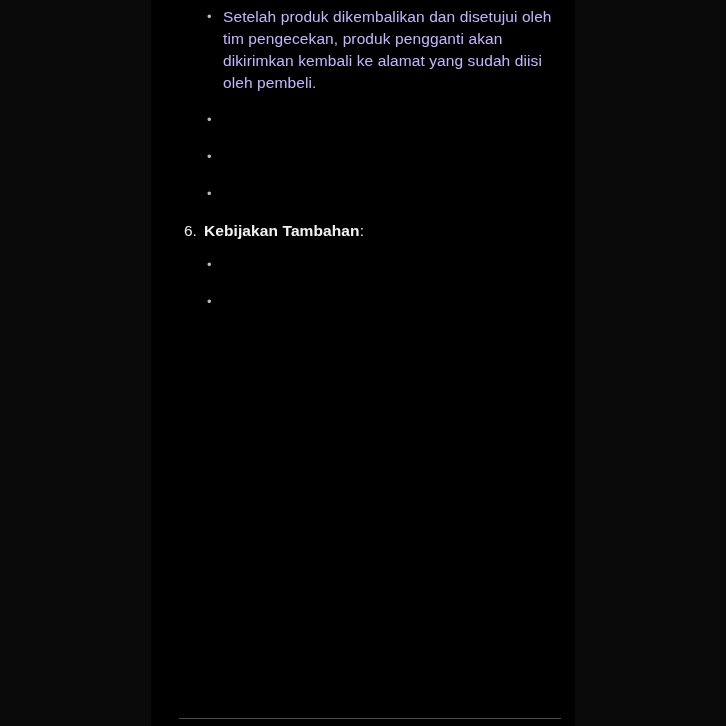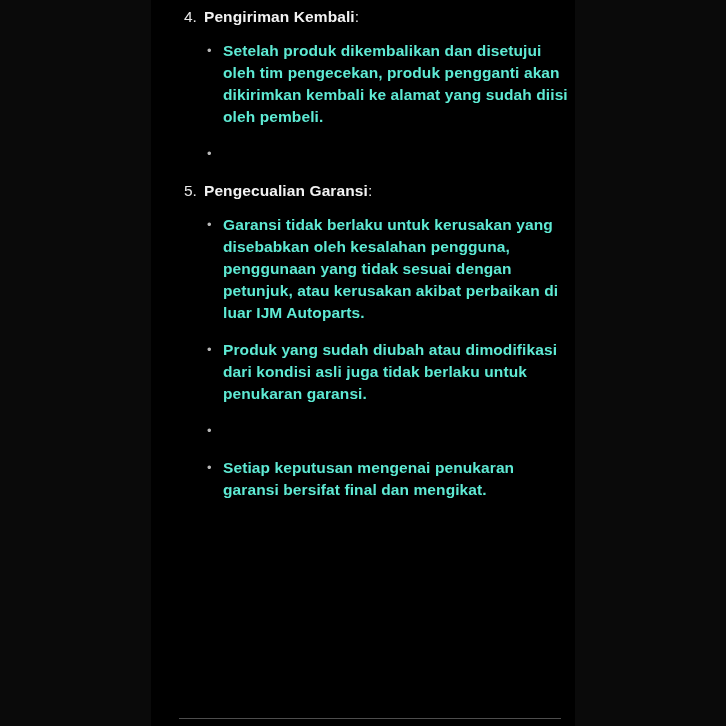--- a/index.html
+++ b/index.html
@@ -59,76 +59,69 @@
     width: 16px;
     color: #b9b9b9;
     font-size: 13px;
     line-height: 22px;
   }
   .bullet-text {
     flex: 0 1 auto;
     max-width: 352px;
     font-size: 15.5px;
     line-height: 22px;
-    color: #5eead4;
+    color: #c4b5fd;
     letter-spacing: 0.1px;
-    font-weight: bold;
   }
   .bottom-divider {
     position: absolute;
     left: 28px;
     bottom: 7px;
     width: 382px;
     height: 1px;
     background: #4d4d4d;
     border: none;
   }
 </style>
 </head>
 <body>
 
 <div class="content-column">
 
   <div class="section">
-    <div class="section-heading">
-      <span class="section-number">4.</span><span class="section-title">Pengiriman Kembali</span><span class="section-suffix">:</span>
-    </div>
     <ul class="bullet-list">
       <li class="bullet-item">
         <span class="bullet-icon">•</span>
         <span class="bullet-text">Setelah produk dikembalikan dan disetujui oleh tim pengecekan, produk pengganti akan dikirimkan kembali ke alamat yang sudah diisi oleh pembeli.</span>
       </li>
       <li class="bullet-item">
         <span class="bullet-icon">•</span>
       </li>
     </ul>
   </div>
 
   <div class="section">
-    <div class="section-heading">
-      <span class="section-number">5.</span><span class="section-title">Pengecualian Garansi</span><span class="section-suffix">:</span>
-    </div>
-    <ul class="bullet-list">
-      <li class="bullet-item">
-        <span class="bullet-icon">•</span>
-        <span class="bullet-text">Garansi tidak berlaku untuk kerusakan yang disebabkan oleh kesalahan pengguna, penggunaan yang tidak sesuai dengan petunjuk, atau kerusakan akibat perbaikan di luar IJM Autoparts.</span>
-      </li>
-      <li class="bullet-item">
-        <span class="bullet-icon">•</span>
-        <span class="bullet-text">Produk yang sudah diubah atau dimodifikasi dari kondisi asli juga tidak berlaku untuk penukaran garansi.</span>
-      </li>
-    </ul>
-  </div>
-
-  <div class="section">
     <ul class="bullet-list">
       <li class="bullet-item">
         <span class="bullet-icon">•</span>
       </li>
       <li class="bullet-item">
         <span class="bullet-icon">•</span>
-        <span class="bullet-text">Setiap keputusan mengenai penukaran garansi bersifat final dan mengikat.</span>
+      </li>
+    </ul>
+  </div>
+
+  <div class="section">
+    <div class="section-heading">
+      <span class="section-number">6.</span><span class="section-title">Kebijakan Tambahan</span><span class="section-suffix">:</span>
+    </div>
+    <ul class="bullet-list">
+      <li class="bullet-item">
+        <span class="bullet-icon">•</span>
+      </li>
+      <li class="bullet-item">
+        <span class="bullet-icon">•</span>
       </li>
     </ul>
   </div>
 
   <div class="bottom-divider"></div>
 </div>
 
 </body></html>

